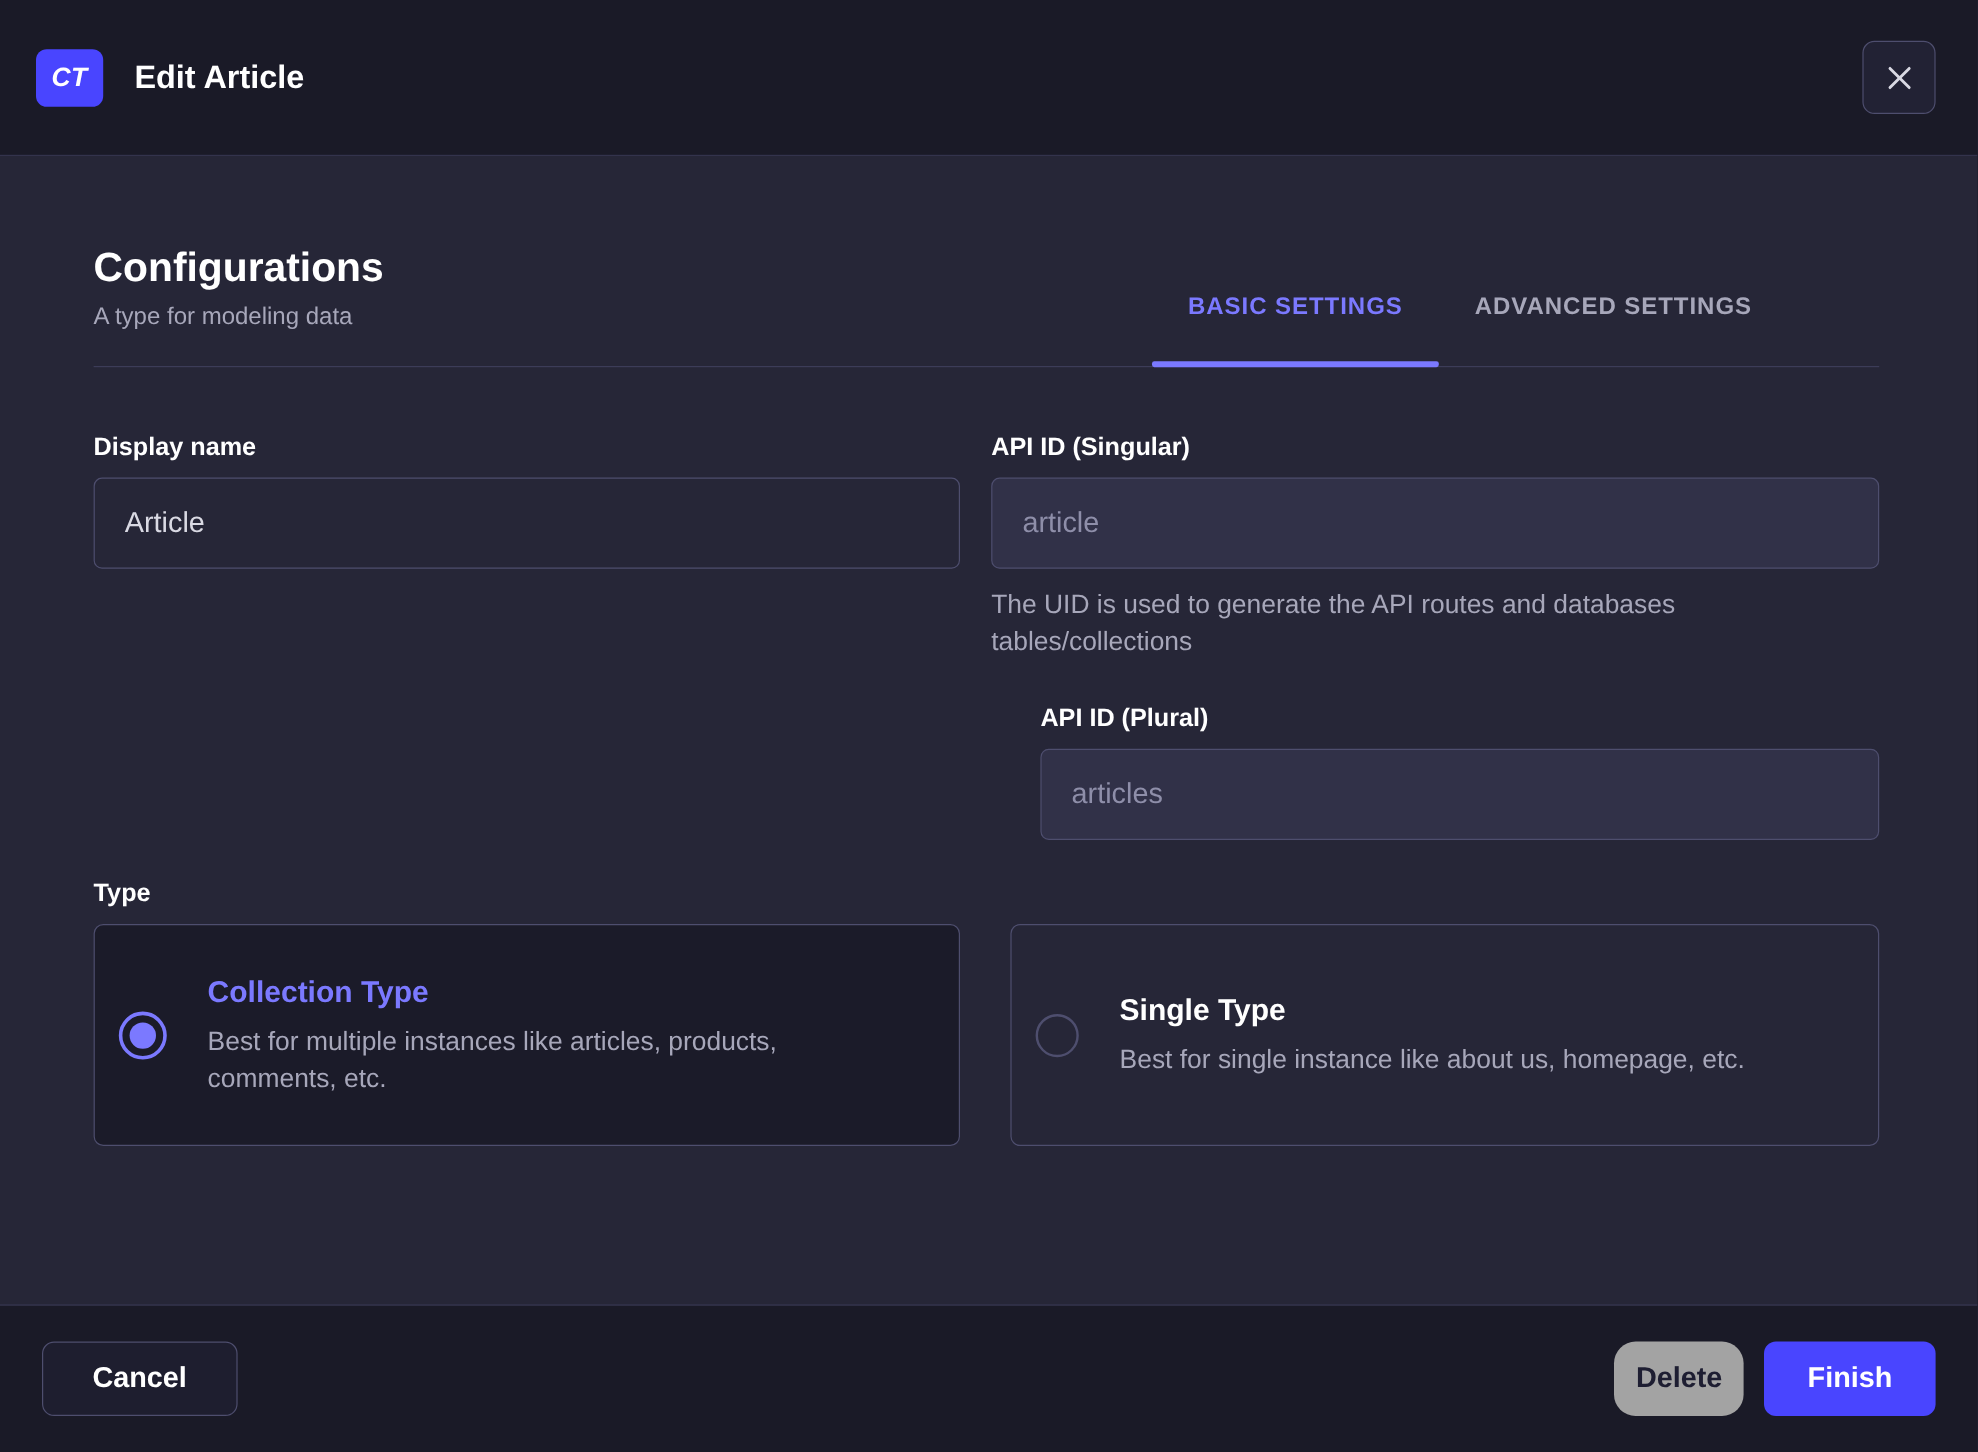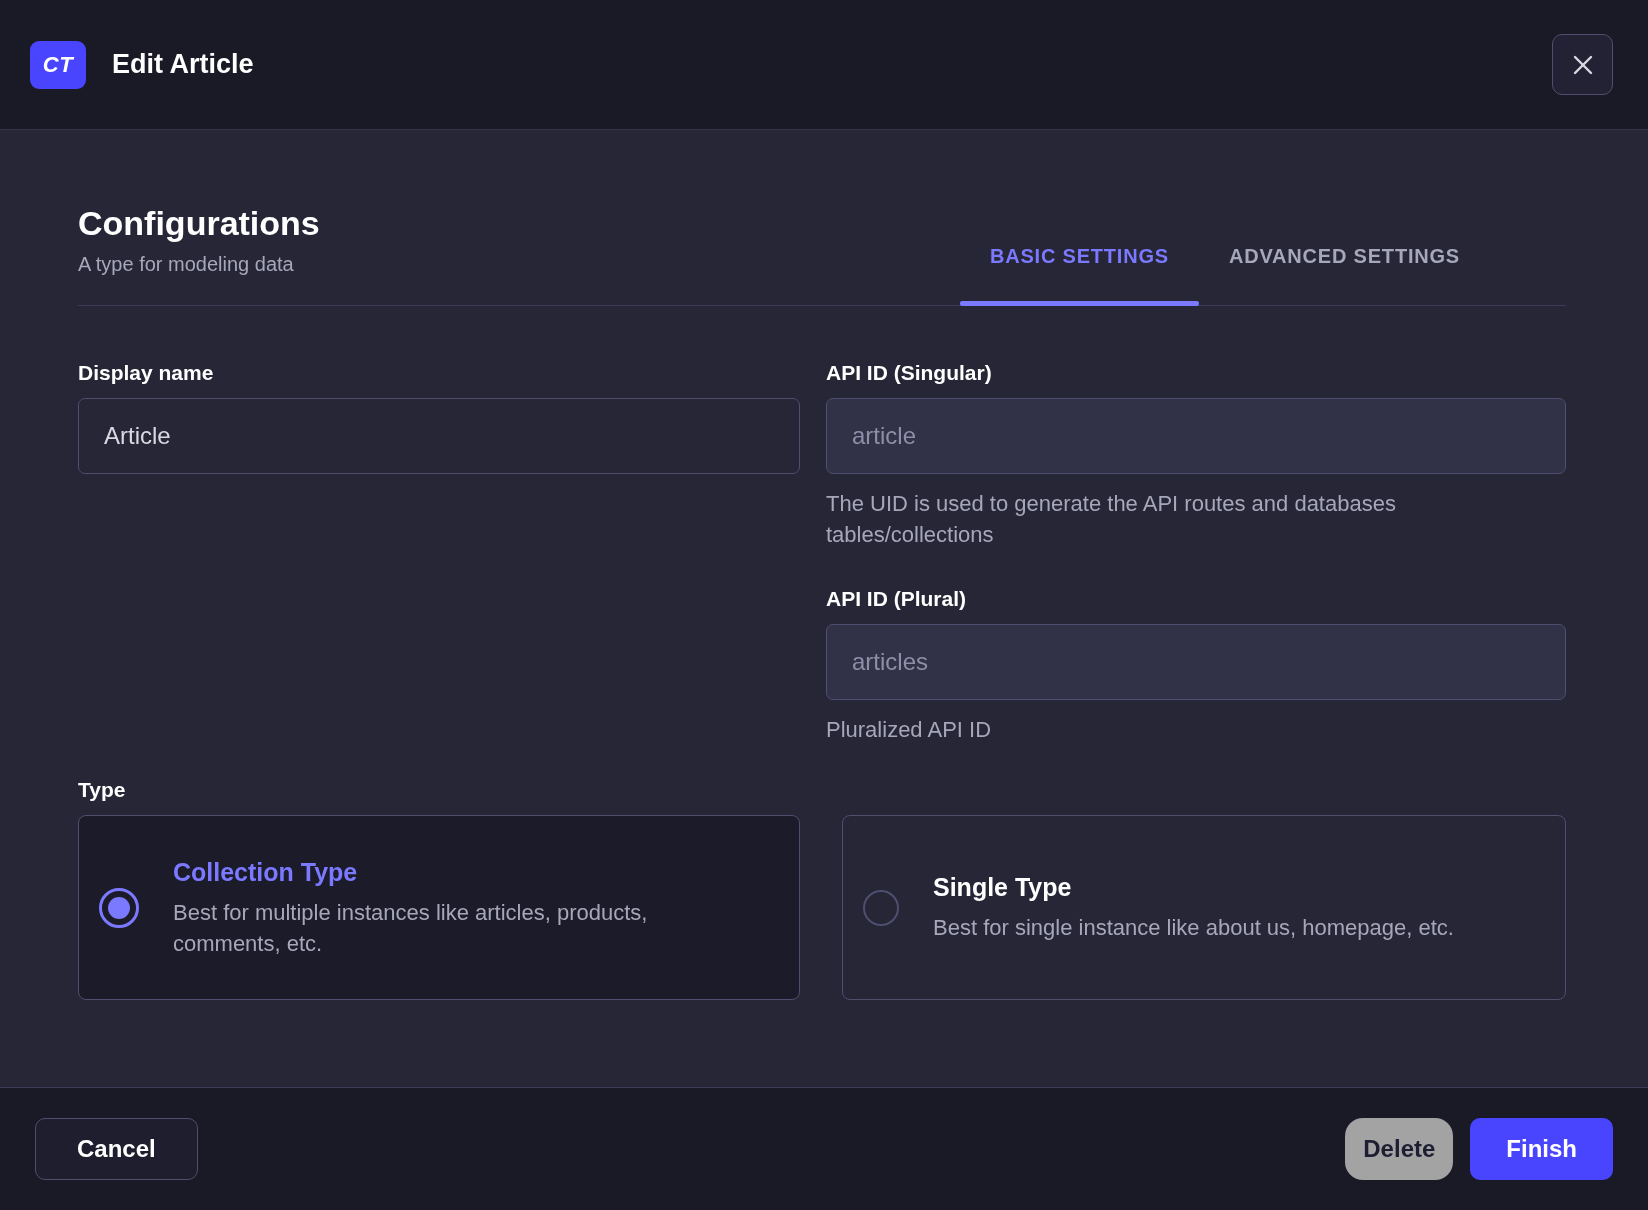--- a/index.html
+++ b/index.html
@@ -91,21 +91,21 @@
     outline: none;
   }
   .text-input.filled {
     background: #313148;
     color: #8e8ea9;
   }
   .hint {
     margin-top: 14px;
     font-size: 22px; color: #a7a7ba; line-height: 31px;
   }
-  .field.plural { margin-top: 36px; }
+  .field.plural { margin-top: 36px; margin-left: 41px; }
 
   
   .type-section { margin-top: 32px; }
   .type-cards {
     display: grid; grid-template-columns: 722px 1fr; column-gap: 42px;
     margin-top: 4px;
   }
   .type-card {
     height: 185px; border-radius: 8px;
     border: 1px solid #4e4e6e;
@@ -197,21 +197,20 @@
       <div class="api-column">
         <div class="field">
           <label class="field-label">API ID (Singular)</label>
           <input class="text-input filled" type="text" readonly="" value="article" style="">
           <p class="hint">The UID is used to generate the API routes and databases tables/collections</p>
         </div>
 
         <div class="field plural">
           <label class="field-label">API ID (Plural)</label>
           <input class="text-input filled" type="text" readonly="" value="articles" style="">
-          <p class="hint">Pluralized API ID</p>
         </div>
       </div>
 
     </div>
 
     <div class="type-section">
       <label class="field-label">Type</label>
       <div class="type-cards">
 
         <div class="type-card selected">

